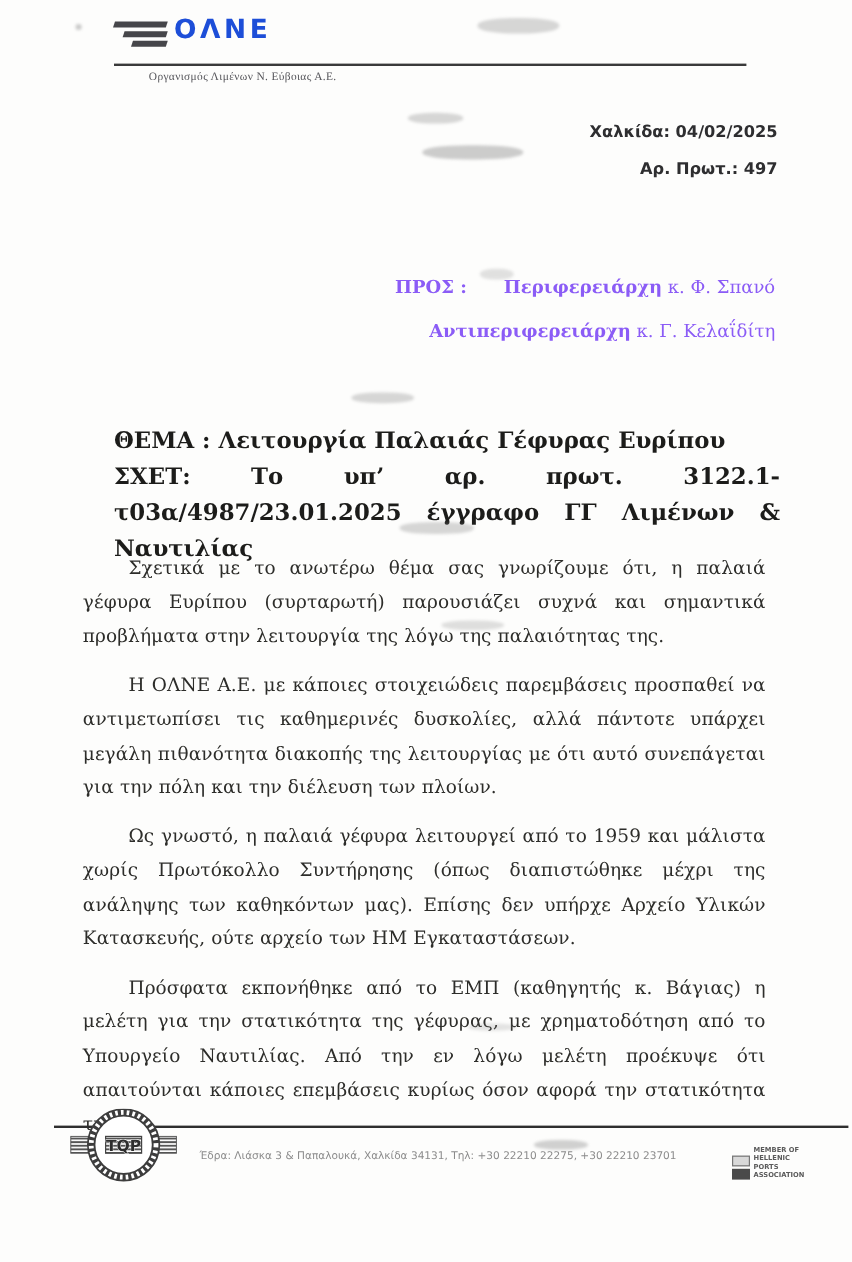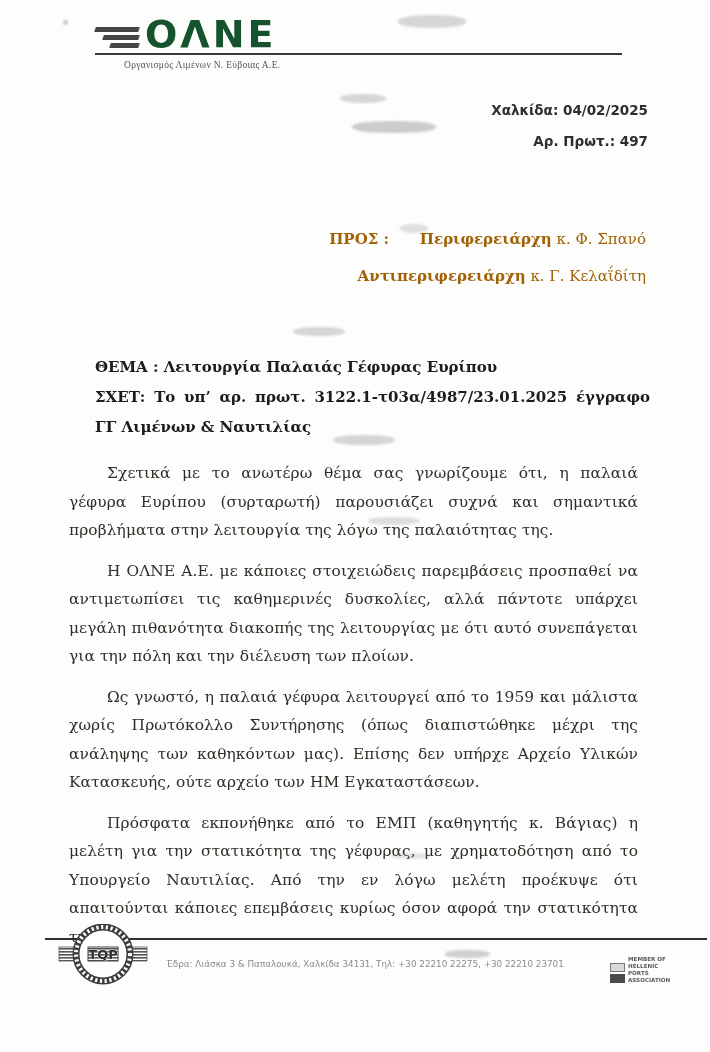--- a/index.html
+++ b/index.html
@@ -16,49 +16,49 @@
 
   
   .logo { position: absolute; left: 95px; top: 12px; display: flex; align-items: center; }
   .stripes { display: flex; flex-direction: column; align-items: flex-end; gap: 3px; margin-right: 6px; margin-top: 6px; }
   .stripes .bar { height: 5px; background: #46464a; transform: skewX(-18deg); }
   .stripes .b1 { width: 44px; }
   .stripes .b2 { width: 36px; }
   .stripes .b3 { width: 29px; }
   .logo-name {
     font-family: "DejaVu Sans", "Liberation Sans", sans-serif;
-    font-weight: bold; font-size: 38px; letter-spacing: 3px; color: #14532d;
+    font-weight: bold; font-size: 22px; letter-spacing: 3px; color: #1d4ed8;
   }
   .header-rule { position: absolute; left: 95px; top: 53px; width: 527px; height: 2px; background: #3a3a3a; }
   .tagline {
     position: absolute; left: 124px; top: 60px;
     font-family: Liberation Serif, serif;
     font-size: 9.5px; color: #55555a; letter-spacing: 0.3px;
   }
 
   .date-line, .proto-line {
     position: absolute; right: 62px;
     font-family: "DejaVu Sans", "Liberation Sans", sans-serif;
     font-weight: bold; font-size: 13.5px; color: #2e2e30;
   }
   .date-line  { top: 90px; margin-top: 12px; }
   .proto-line { top: 133px; }
 
   
   .recipients {
     position: absolute; right: 64px; top: 221px;
-    text-align: right; font-size: 15px; line-height: 37px; color: #a16207;
+    text-align: right; font-size: 15px; line-height: 37px; color: #8b5cf6;
   }
   .recipients .role { font-weight: bold; }
   .recipients .pros { font-weight: bold; margin-right: 26px; }
 
   
   .subject {
     position: absolute; left: 95px; top: 352px; width: 555px;
-    font-weight: bold; font-size: 15px; line-height: 30px;
+    font-weight: bold; font-size: 19px; line-height: 30px;
     text-align: justify; color: #1c1c1a;
   }
 
   
   .bodytext {
     position: absolute; left: 57px; top: 447px; width: 593px;
     font-size: 15.4px; line-height: 28.5px; text-align: justify;
     color: #2d2d2a; letter-spacing: 0.1px;
   }
   .bodytext p { text-indent: 38px; margin: 12px; }

